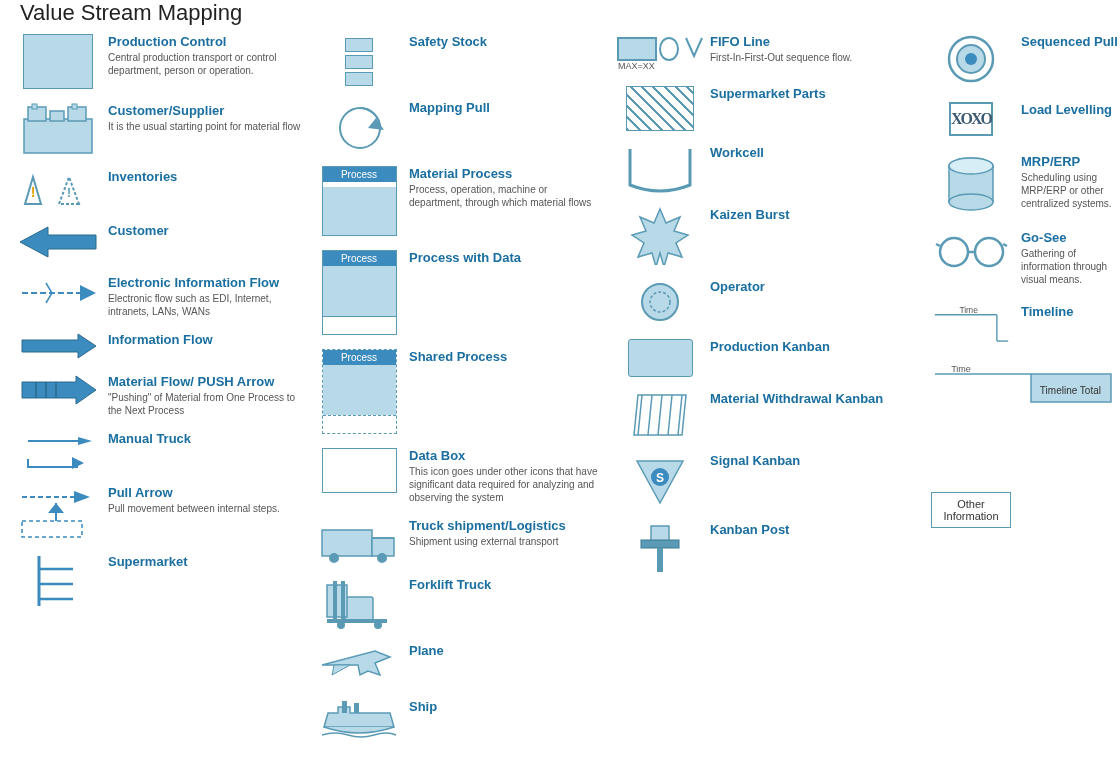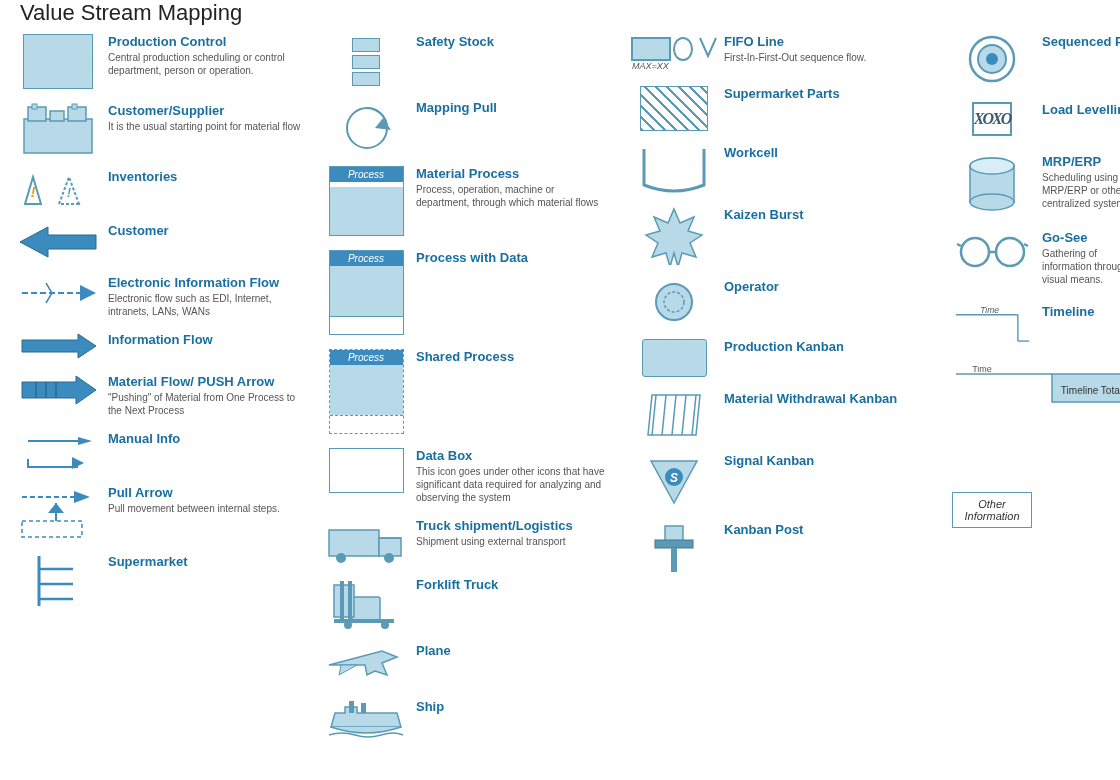--- a/index.html
+++ b/index.html
@@ -15,36 +15,35 @@
     h1 {
       font-size: 22px;
       font-weight: normal;
       padding: 0 20px 8px 20px;
       color: #222;
     }
     .grid {
       display: grid;
       grid-template-columns: 300px 300px 310px 210px;
       padding: 0 10px;
-      gap: 8px;
+      gap: 1px;
     }
     .col { padding: 0 8px; }
     .item {
       display: flex;
       align-items: flex-start;
       margin-bottom: 14px;
       gap: 10px;
     }
     .icon-box {
       flex-shrink: 0;
       width: 80px;
       display: flex;
       align-items: center;
       justify-content: center;
-      font-style: italic;
     }
     .label-box { flex: 1; }
     .label-title {
       font-size: 13px;
       color: #1a6fa0;
       font-weight: 600;
       margin-bottom: 2px;
     }
     .label-desc {
       font-size: 10px;
@@ -83,21 +82,21 @@
 <div class="grid">
 
   <div class="col">
 
     <div class="item">
       <div class="icon-box">
         <div class="prod-ctrl-box"></div>
       </div>
       <div class="label-box">
         <div class="label-title">Production Control</div>
-        <div class="label-desc">Central production scheduling or control department, person or operation.</div>
+        <div class="label-desc">Central production transport or control department, person or operation.</div>
       </div>
     </div>
 
     <div class="item">
       <div class="icon-box">
         <svg width="72" height="52" viewBox="0 0 72 52">
 
           <rect x="2" y="16" width="68" height="34" fill="#b8d9e8" stroke="#5a9ab5" stroke-width="1.5"></rect>
           <rect x="6" y="4" width="18" height="14" fill="#b8d9e8" stroke="#5a9ab5" stroke-width="1.5"></rect>
           <rect x="28" y="8" width="14" height="10" fill="#b8d9e8" stroke="#5a9ab5" stroke-width="1.5"></rect>
@@ -190,21 +189,21 @@
         <svg width="80" height="40" viewBox="0 0 80 40">
 
           <line x1="10" y1="10" x2="68" y2="10" stroke="#3b8bbf" stroke-width="2"></line>
           <polygon points="60,6 74,10 60,14" fill="#3b8bbf"></polygon>
 
           <path d="M10,28 L10,36 L60,36" fill="none" stroke="#3b8bbf" stroke-width="2"></path>
           <polygon points="54,30 66,36 54,42" fill="#3b8bbf" transform="translate(0,-4)"></polygon>
         </svg>
       </div>
       <div class="label-box">
-        <div class="label-title">Manual Info</div>
+        <div class="label-title">Manual Truck</div>
       </div>
     </div>
 
     <div class="item">
       <div class="icon-box">
         <svg width="80" height="55" viewBox="0 0 80 55">
 
           <line x1="4" y1="12" x2="62" y2="12" stroke="#3b8bbf" stroke-width="2" stroke-dasharray="5,3"></line>
           <polygon points="56,6 72,12 56,18" fill="#3b8bbf"></polygon>
 

